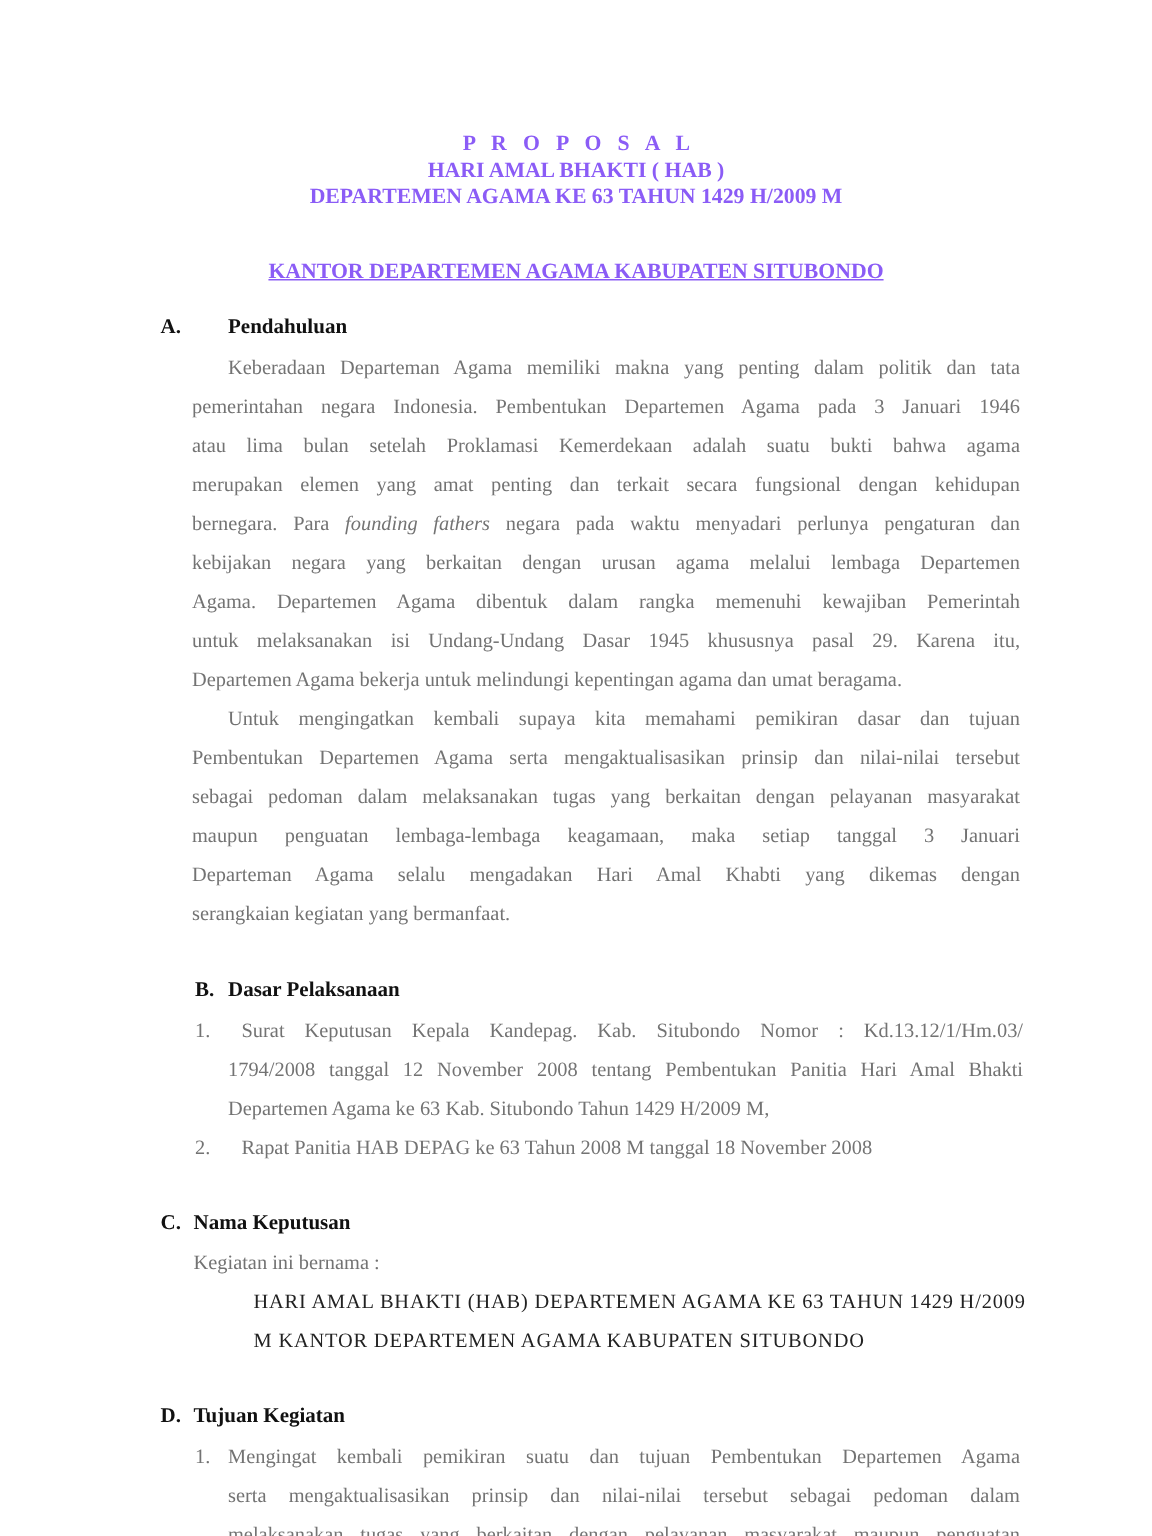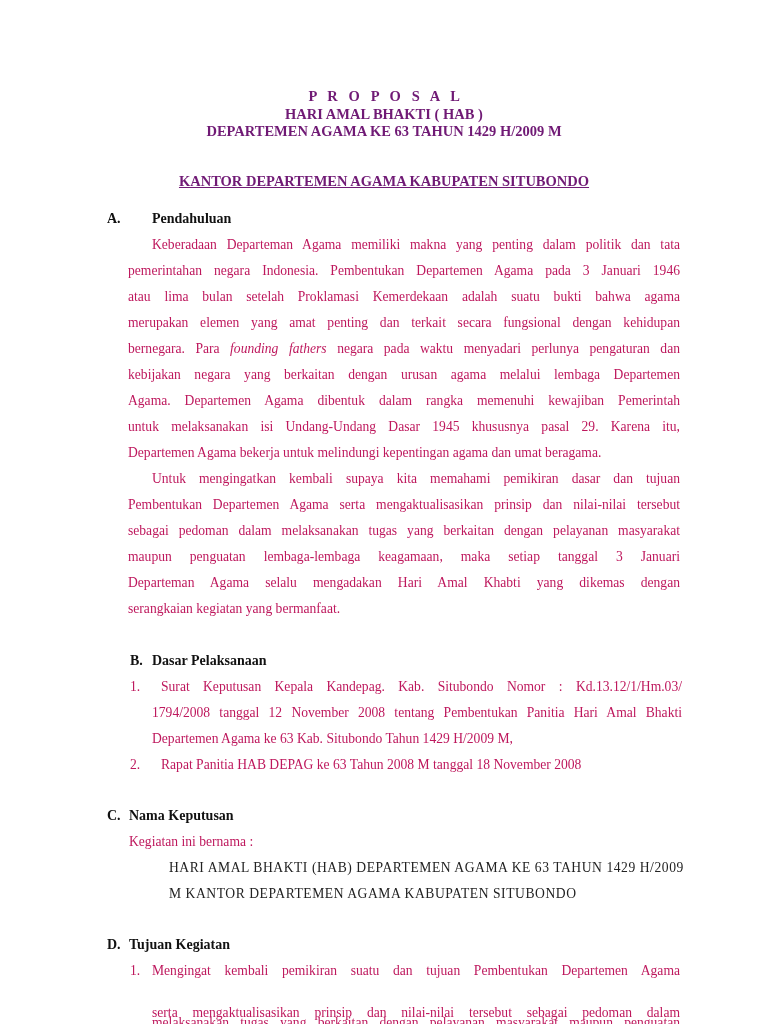--- a/index.html
+++ b/index.html
@@ -3,29 +3,29 @@
 <meta charset="utf-8">
 <style>
   html, body { margin: 0; padding: 0; }
   body {
     width: 768px; height: 1024px; overflow: hidden;
     background: #ffffff; position: relative;
     font-family: "Liberation Serif", "DejaVu Serif", serif;
     color: #1a1a1a;
   }
   .page { position: absolute; left: 0; top: 0; width: 768px; height: 1024px; }
-  .title-block { position: absolute; left: 0; width: 768px; top: 88px; text-align: center; font-weight: bold; font-size: 14.5px; line-height: 17.5px; color: #701a75; }
+  .title-block { position: absolute; left: 0; width: 768px; top: 88px; text-align: center; font-weight: bold; font-size: 14.5px; line-height: 17.5px; color: #8b5cf6; }
   .title-block div { white-space: nowrap; }
   .title-block .spaced { letter-spacing: 3.6px; margin-left: 4px; }
   .title-block .underline { text-decoration: underline; margin-top: 32px; }
 
   .abs { position: absolute; white-space: nowrap; }
   .heading { font-weight: bold; font-size: 14px; color: #111; }
   .body-line {
-    position: absolute; font-size: 13.6px; line-height: 16px; color: #be185d;
+    position: absolute; font-size: 13.6px; line-height: 16px; color: #737373;
     white-space: nowrap; text-align: justify; text-align-last: justify;
   }
   .body-line.last { text-align-last: left; }
   .mono-caps { font-size: 13.6px; letter-spacing: 0.55px; color: #222; margin-left: 40px; }
   em { font-style: italic; }
 </style>
 </head>
 <body>
 
 <div class="page">
@@ -80,17 +80,17 @@
   <div class="body-line last" style="left:129px; top:834px;">Kegiatan ini bernama :</div>
   <div class="body-line last mono-caps" style="left:129px; top:860px;">HARI AMAL BHAKTI (HAB) DEPARTEMEN AGAMA KE 63 TAHUN 1429 H/2009</div>
   <div class="body-line last mono-caps" style="left:129px; top:886px;">M KANTOR DEPARTEMEN AGAMA KABUPATEN SITUBONDO</div>
 
   <div class="abs heading" style="left:107px; top:937px;">D.</div>
   <div class="abs heading" style="left:129px; top:937px;">Tujuan Kegiatan</div>
 
   <div>
     <div class="body-line last" style="left:130px; top:963px;">1.</div>
     <div class="body-line" style="left:152px; top:963px; width:528px;">Mengingat kembali pemikiran suatu dan tujuan Pembentukan Departemen Agama</div>
-    <div class="body-line" style="left:152px; top:989px; width:528px;margin-top:16px;">serta mengaktualisasikan prinsip dan nilai-nilai tersebut sebagai pedoman dalam</div>
+    <div class="body-line" style="left:152px; top:989px; width:528px;">serta mengaktualisasikan prinsip dan nilai-nilai tersebut sebagai pedoman dalam</div>
     <div class="body-line" style="left:152px; top:1015px; width:528px;">melaksanakan tugas yang berkaitan dengan pelayanan masyarakat maupun penguatan</div>
   </div>
 
 </div>
 
 </body></html>

